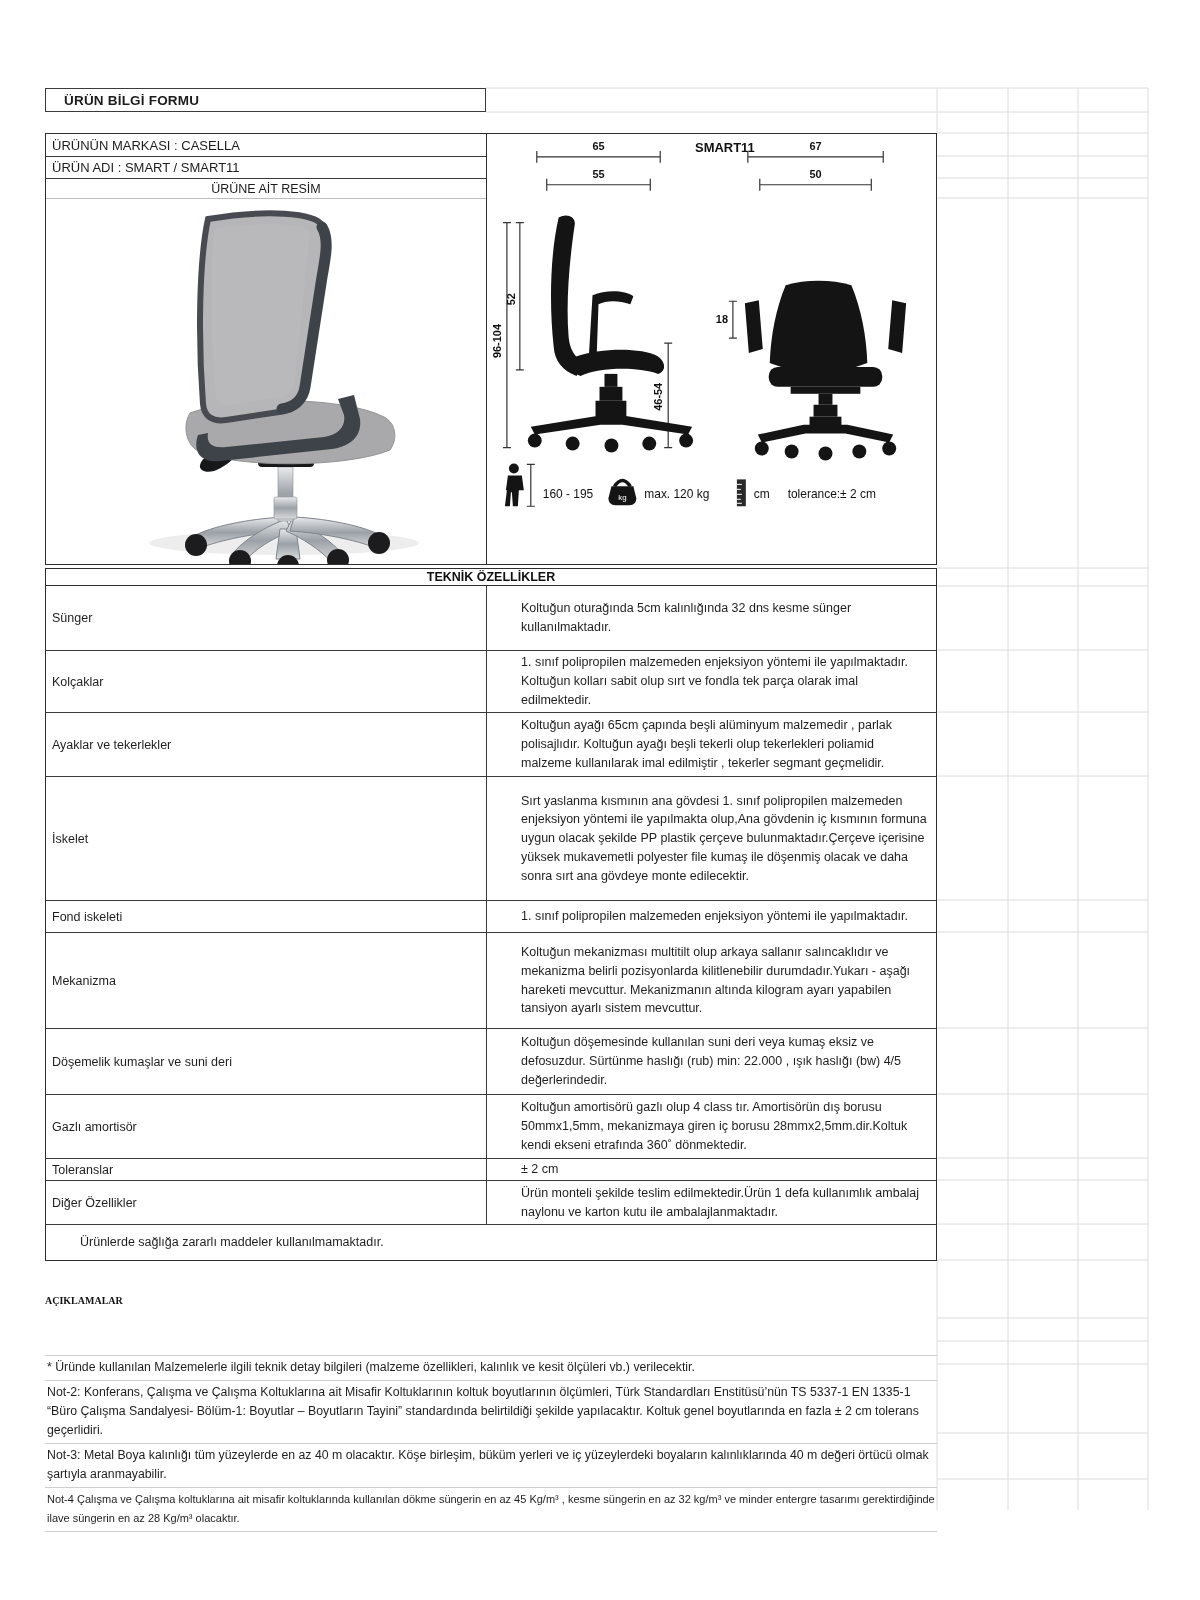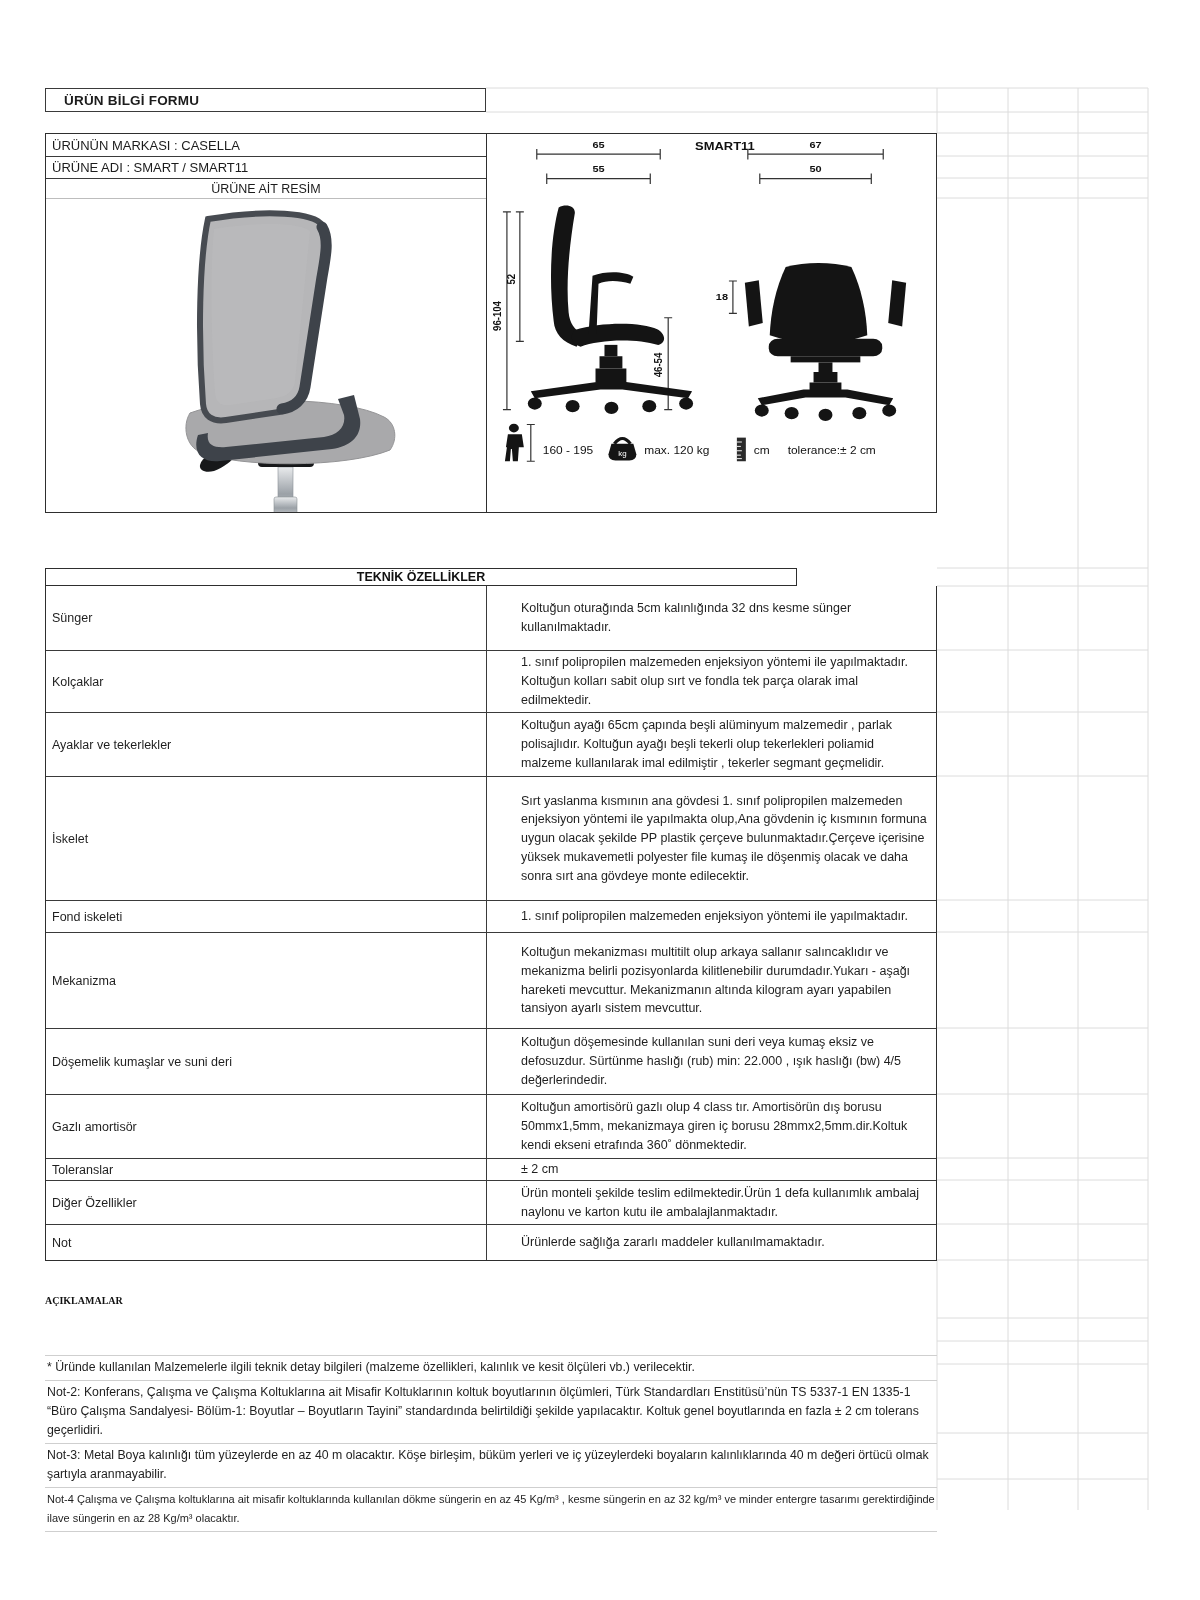--- a/index.html
+++ b/index.html
@@ -10,33 +10,33 @@
   }
   .abs{position:absolute;}
   
   .title-cell{
     left:45px;top:88px;width:441px;height:24px;border:1px solid #3a3a3a;
     box-sizing:border-box;display:flex;align-items:center;padding-left:18px;
     font-size:13.5px;font-weight:bold;letter-spacing:.2px;color:#1c1c1c;
   }
   
   .band{
-    left:45px;top:133px;width:892px;height:380px;border:1.5px solid #2e2e2e;
+    left:45px;top:133px;width:892px;height:432px;border:1.5px solid #2e2e2e;
     box-sizing:border-box;display:flex;justify-content:flex-end;
   }
   .band-left{width:441px;display:flex;flex-direction:column;box-sizing:border-box;border-right:1.5px solid #2e2e2e;}
   .cell{box-sizing:border-box;border-bottom:1px solid #3a3a3a;display:flex;align-items:center;
         padding-left:6px;font-size:13px;color:#1c1c1c;}
   .cell.h23{height:23px}.cell.h22{height:22px}
   .cell.caption{height:20px;justify-content:center;padding-left:0;font-size:12.5px;border-bottom:1px solid #bdbdbd;}
   .photo-wrap{flex:1;position:relative;overflow:hidden;}
   .band-right{flex:1;position:relative;background:#fff;}
   
   .tech-header{
-    left:45px;top:568px;width:752px;height:18px;border:1.5px solid #2e2e2e;box-sizing:border-box;
+    left:45px;top:568px;width:892px;height:18px;border:1.5px solid #2e2e2e;box-sizing:border-box;
     display:flex;align-items:center;justify-content:center;font-weight:bold;font-size:12.5px;color:#111;
   }
   .tech-table{
     left:45px;top:586px;width:892px;border:1.5px solid #2e2e2e;border-top:none;box-sizing:border-box;
   }
   .trow{display:flex;box-sizing:border-box;border-top:1px solid #3a3a3a;}
   .trow:first-child{border-top:none;}
   .tlabel{
     width:441px;box-sizing:border-box;border-right:1px solid #3a3a3a;display:flex;align-items:center;
     padding:2px 4px 2px 6px;font-size:12.5px;color:#1f1f1f;
@@ -68,21 +68,21 @@
     <path d="M457,1233 H668 M457,1256 H668 M457,1279 H668 M457,1348 H668 M457,1394 H668 M457,1442 H668"></path>
     <path d="M457,3 V48 M457,1175 V1442 M528,3 V1442 M598,3 V1442 M668,3 V1442"></path>
   </g>
 </svg>
 
 <div class="abs title-cell">ÜRÜN BİLGİ FORMU</div>
 
 <div class="abs band">
   <div class="band-left">
     <div class="cell h23">ÜRÜNÜN MARKASI : CASELLA</div>
-    <div class="cell h22">ÜRÜNE ADI : SMART / SMART11</div>
+    <div class="cell h22">ÜRÜN ADI : SMART / SMART11</div>
     <div class="cell caption">ÜRÜNE AİT RESİM</div>
     <div class="photo-wrap">
       
       <svg width="441" height="367" viewBox="0 0 441 367">
         <defs>
           <linearGradient id="chrome" x1="0" y1="0" x2="0" y2="1">
             <stop offset="0" stop-color="#e9ebed"></stop>
               <stop offset="0.5" stop-color="#9ba1a7"></stop>
               <stop offset="1" stop-color="#d9dbdd"></stop>
           </linearGradient>
@@ -240,21 +240,20 @@
   </div>
   <div class="trow" style="height:22px">
     <div class="tlabel">Toleranslar</div>
     <div class="tvalue" style="padding-top:0;padding-bottom:0">± 2 cm</div>
   </div>
   <div class="trow" style="height:44px">
     <div class="tlabel">Diğer Özellikler</div>
     <div class="tvalue">Ürün monteli şekilde teslim edilmektedir.Ürün 1 defa kullanımlık ambalaj naylonu ve karton kutu ile ambalajlanmaktadır.</div>
   </div>
   <div class="trow" style="height:36px">
-    <div class="tlabel">Not</div>
     <div class="tvalue">Ürünlerde sağlığa zararlı maddeler kullanılmamaktadır.</div>
   </div>
 </div>
 
 <div class="abs notes-header">AÇIKLAMALAR</div>
 <div class="abs notes">
   <div class="note-row first">* Üründe kullanılan Malzemelerle ilgili teknik detay bilgileri (malzeme özellikleri, kalınlık ve kesit ölçüleri vb.)  verilecektir.</div>
   <div class="note-row">Not-2: Konferans, Çalışma ve Çalışma Koltuklarına ait  Misafir Koltuklarının koltuk boyutlarının ölçümleri, Türk Standardları Enstitüsü’nün TS 5337-1 EN 1335-1 “Büro Çalışma Sandalyesi- Bölüm-1: Boyutlar – Boyutların Tayini” standardında belirtildiği şekilde yapılacaktır. Koltuk genel boyutlarında en fazla ± 2 cm tolerans geçerlidiri.</div>
   <div class="note-row">Not-3: Metal Boya kalınlığı tüm yüzeylerde en az 40 m  olacaktır. Köşe birleşim, büküm yerleri ve iç yüzeylerdeki boyaların kalınlıklarında 40 m değeri örtücü olmak şartıyla aranmayabilir.</div>
   <div class="note-row small">Not-4 Çalışma ve Çalışma koltuklarına ait misafir koltuklarında kullanılan dökme süngerin en az 45 Kg/m³ , kesme süngerin en az 32 kg/m³ ve minder entergre tasarımı gerektirdiğinde ilave süngerin en az 28 Kg/m³ olacaktır.</div>

